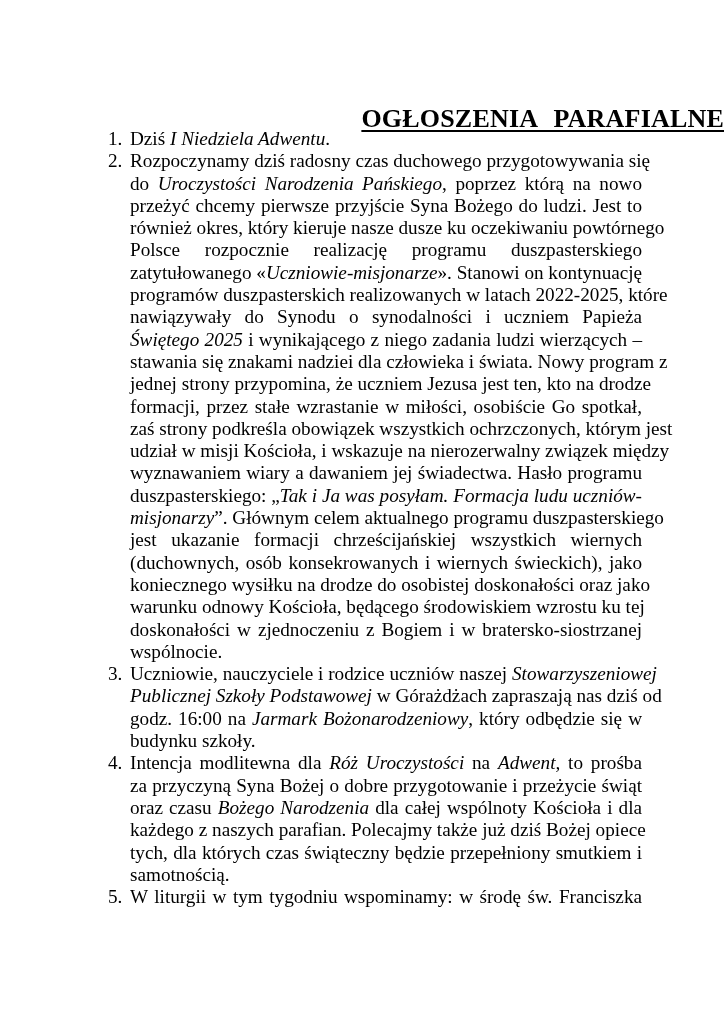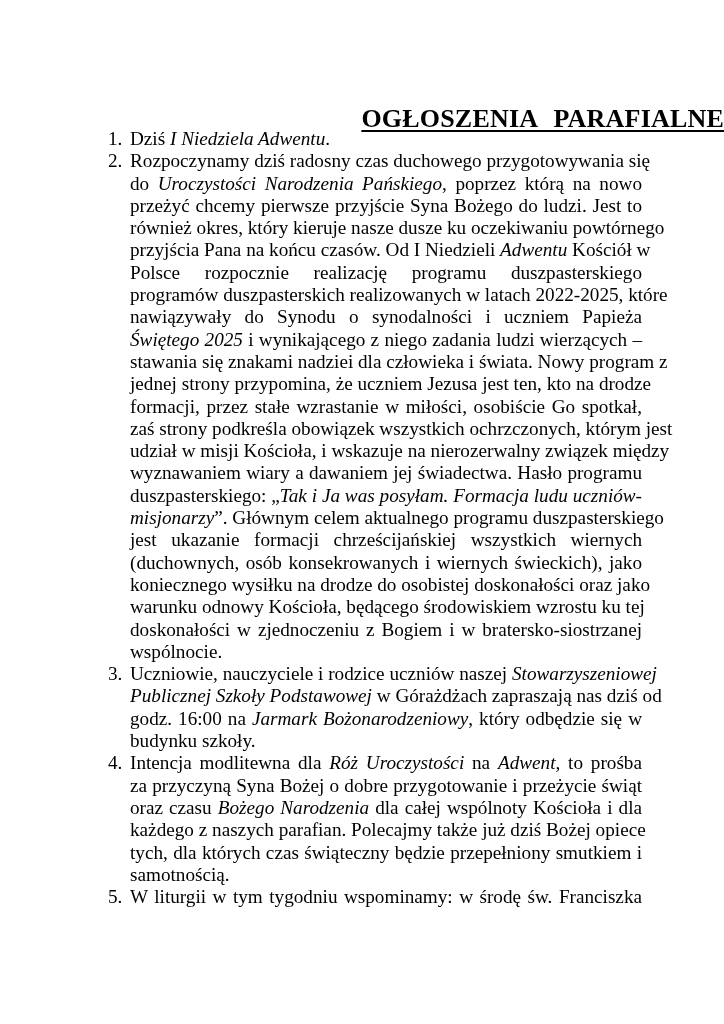--- a/index.html
+++ b/index.html
@@ -51,22 +51,22 @@
         <span class="line last"><span>Dziś </span><i>I Niedziela Adwentu</i><span>.</span></span>
       </div>
     </div>
     <div class="item">
       <span class="num">2.</span>
       <div class="lines">
         <span class="line"><span>Rozpoczynamy dziś radosny czas duchowego przygotowywania się</span></span>
         <span class="line"><span>do </span><i>Uroczystości Narodzenia Pańskiego</i><span>, poprzez którą na nowo</span></span>
         <span class="line"><span>przeżyć chcemy pierwsze przyjście Syna Bożego do ludzi. Jest to</span></span>
         <span class="line"><span>również okres, który kieruje nasze dusze ku oczekiwaniu powtórnego</span></span>
-        <span class="line"><span>przyjścia Pana na końcu czasów. Od I Niedzieli </span><i>Adwentu</i><span> Kościół w</span></span>
         <span class="line"><span>Polsce rozpocznie realizację programu duszpasterskiego</span></span>
+        <span class="line"><span>zatytułowanego «</span><i>Uczniowie-misjonarze</i><span>». Stanowi on kontynuację</span></span>
         <span class="line"><span>programów duszpasterskich realizowanych w latach 2022-2025, które</span></span>
         <span class="line"><span>nawiązywały do Synodu o synodalności i uczniem Papieża</span></span>
         <span class="line"><i>Świętego 2025</i><span> i wynikającego z niego zadania ludzi wierzących –</span></span>
         <span class="line"><span>stawania się znakami nadziei dla człowieka i świata. Nowy program z</span></span>
         <span class="line"><span>jednej strony przypomina, że uczniem Jezusa jest ten, kto na drodze</span></span>
         <span class="line"><span>formacji, przez stałe wzrastanie w miłości, osobiście Go spotkał,</span></span>
         <span class="line"><span>zaś strony podkreśla obowiązek wszystkich ochrzczonych, którym jest</span></span>
         <span class="line"><span>udział w misji Kościoła, i wskazuje na nierozerwalny związek między</span></span>
         <span class="line"><span>wyznawaniem wiary a dawaniem jej świadectwa. Hasło programu</span></span>
         <span class="line"><span>duszpasterskiego: „</span><i>Tak i Ja was posyłam. Formacja ludu uczniów-</i></span>

